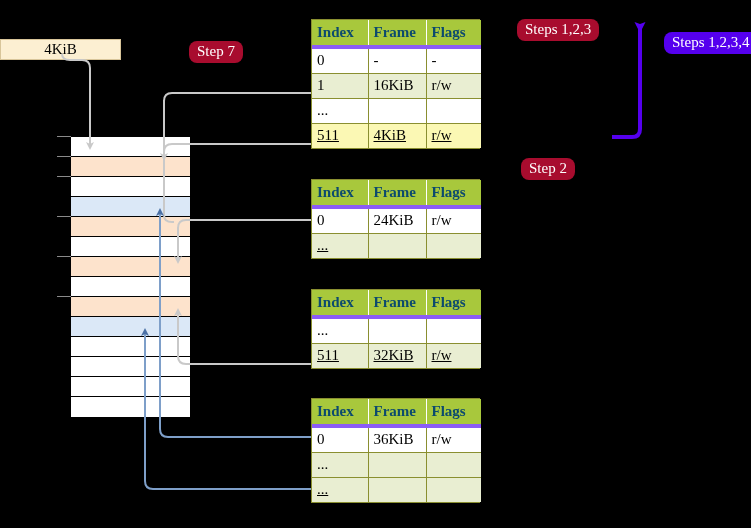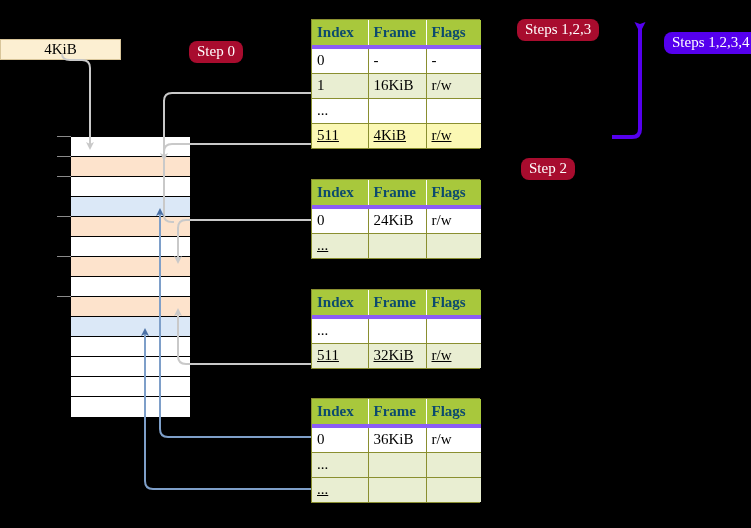--- a/index.html
+++ b/index.html
@@ -126,21 +126,21 @@
 </style>
 </head>
 <body>
 
 <div id="canvas">
 
   <div class="kib-box" style="left:0px; top:39px; width:121px; height:21px;">
     <span>4KiB</span>
   </div>
 
-  <div class="badge badge-red" style="left:189px; top:41px;">Step 0</div>
+  <div class="badge badge-red" style="left:189px; top:41px;">Step 7</div>
 
   <div class="badge badge-red" style="left:517px; top:19px;">Steps 1,2,3</div>
 
   <div class="badge badge-blue" style="left:652px; top:32px;margin-left:12px;">Steps 1,2,3,4</div>
 
   <div class="badge badge-red" style="left:521px; top:158px;">Step 2</div>
 
   <div class="memcol" style="left:70px; top:136px; width:121px; height:281px;" id="memcol">
       <div class="memrow white" style="top: 0px; height: 20px;"></div>
       <div class="memrow peach" style="top: 20px; height: 20px;"></div>

